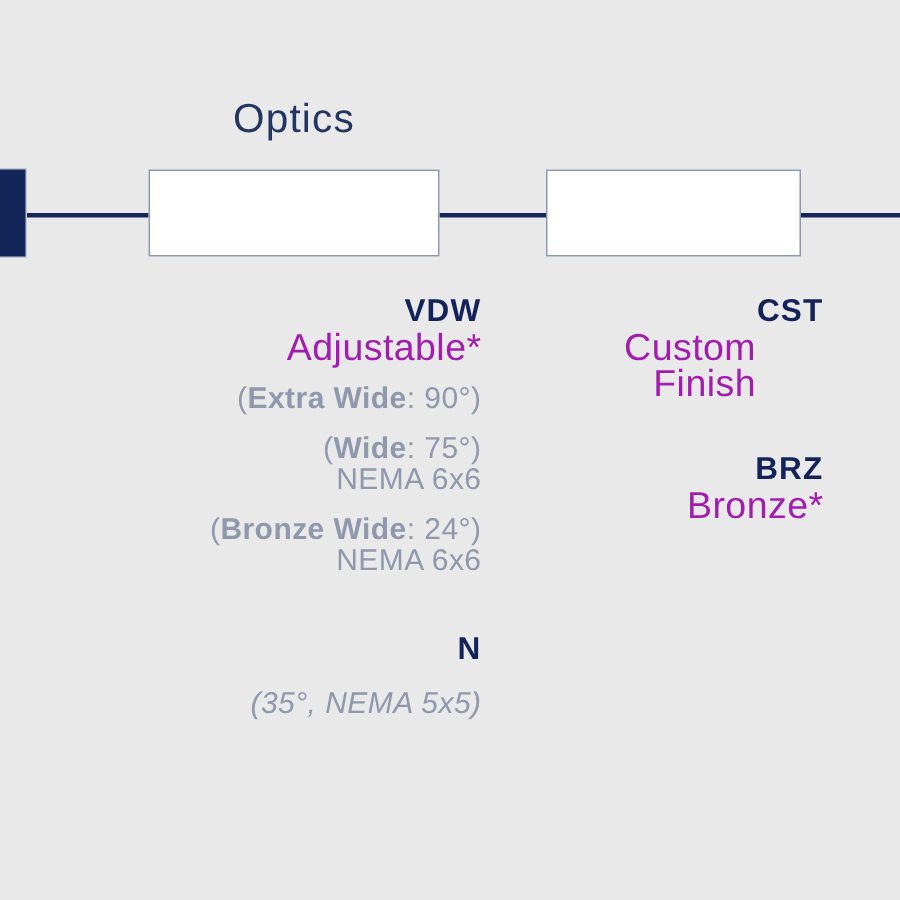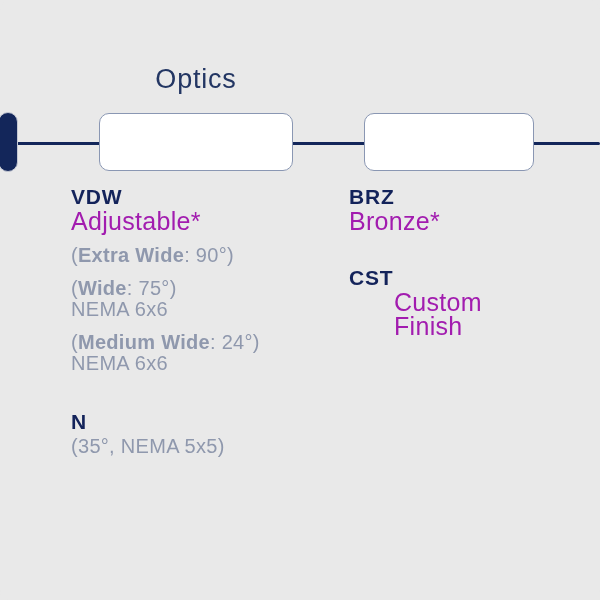--- a/index.html
+++ b/index.html
@@ -1,15 +1,15 @@
 <!DOCTYPE html>
 <html><head>
 <meta charset="utf-8">
 <style>
-  * { box-sizing: border-box; margin: 0; padding: 0; border-radius: 10px; }
+  * { box-sizing: border-box; margin: 0; padding: 0; }
   html, body { background: #e9e9e9; }
   .canvas {
     position: relative;
     width: 600px;
     height: 600px;
     background: #e9e9e9;
     font-family: "Liberation Sans", sans-serif;
     overflow: hidden;
     color: #233663;
   }
@@ -43,22 +43,22 @@
     font-size: 27px;
     letter-spacing: 0.8px;
     color: #233663;
     text-align: center;
     line-height: 30px;
   }
   #title-optics { left: 99px;  width: 194px; }
   #title-finish { left: 364px; width: 170px; }
   .col-content {
     position: absolute;
-    top: 185px;
-    text-align: left;
+    top: 196px;
+    text-align: right;
     letter-spacing: 0.3px;
     z-index: 1;
   }
   #content-optics { left: 71px;  width: 250px; }
   #content-finish { left: 349px; width: 200px; }
   .opt-code {
     font-size: 21px;
     font-weight: bold;
     color: #13235a;
     letter-spacing: 0.8px;
@@ -69,21 +69,21 @@
     color: #a21caf;
     line-height: 24px;
   }
   .opt-name.narrow { max-width: 110px; margin: 0 auto; }
   .detail {
     margin-top: 12px;
     font-size: 20px;
     color: #8f98ad;
     line-height: 21px;
   }
-  .detail.tight { margin-top: 0; line-height: 24px; }
+  .detail.tight { margin-top: 12px; line-height: 24px; font-style: italic; }
   .detail .b { font-weight: bold; }
   #content-optics .opt-group + .opt-group { margin-top: 36px; }
   #content-finish .opt-group + .opt-group { margin-top: 33px; }
 </style>
 </head>
 <body>
 
 <div class="canvas">
 
   <div class="flow-line"></div>
@@ -103,41 +103,41 @@
       <div class="detail">
         <div class="detail-main"><span>(</span><span class="b">Extra Wide</span><span>: 90°)</span></div>
       </div>
 
       <div class="detail">
         <div class="detail-main"><span>(</span><span class="b">Wide</span><span>: 75°)</span></div>
         <div class="detail-sub">NEMA 6x6</div>
       </div>
 
       <div class="detail">
-        <div class="detail-main"><span>(</span><span class="b">Medium Wide</span><span>: 24°)</span></div>
+        <div class="detail-main"><span>(</span><span class="b">Bronze Wide</span><span>: 24°)</span></div>
         <div class="detail-sub">NEMA 6x6</div>
       </div>
     </div>
 
     <div class="opt-group">
       <div class="opt-code">N</div>
       <div class="detail tight">
         <div class="detail-main"><span>(35°, NEMA 5x5)</span></div>
       </div>
     </div>
 
   </div>
 
   <div class="col-content" id="content-finish">
 
     <div class="opt-group">
-      <div class="opt-code">BRZ</div>
-      <div class="opt-name">Bronze*</div>
+      <div class="opt-code">CST</div>
+      <div class="opt-name narrow">Custom Finish</div>
     </div>
 
     <div class="opt-group">
-      <div class="opt-code">CST</div>
-      <div class="opt-name narrow">Custom Finish</div>
+      <div class="opt-code">BRZ</div>
+      <div class="opt-name">Bronze*</div>
     </div>
 
   </div>
 
 </div>
 
 </body></html>

